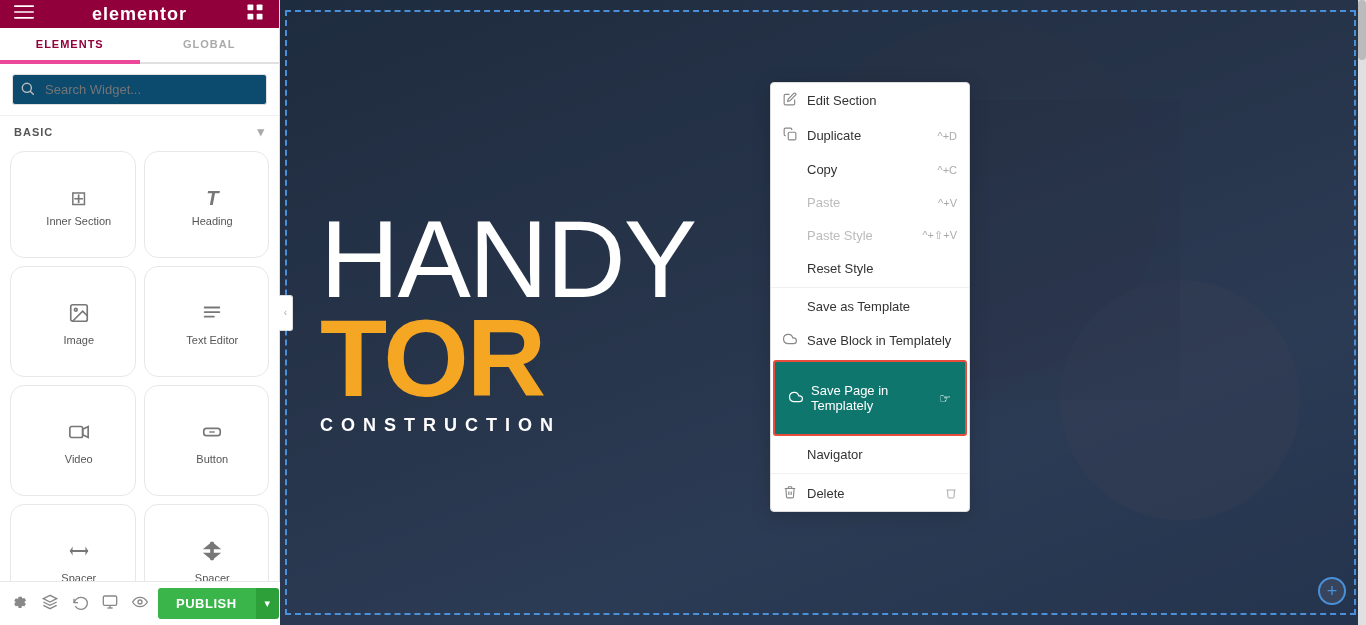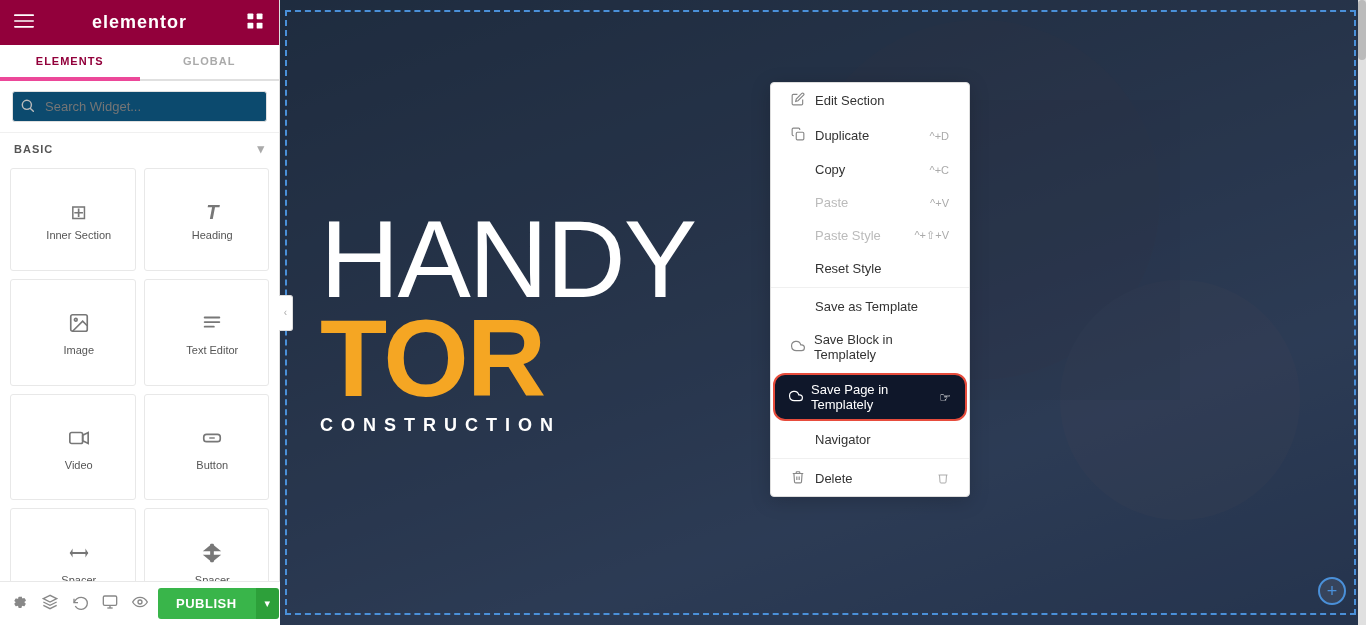--- a/index.html
+++ b/index.html
@@ -13,21 +13,21 @@
       background: #fff;
       display: flex;
       flex-direction: column;
       border-right: 1px solid #e0e0e0;
       position: relative;
       z-index: 10;
     }
 
     .sidebar-header {
       background: #92003b;
-      height: 45px;
+      height: 28px;
       display: flex;
       align-items: center;
       justify-content: space-between;
       padding: 0 14px;
       gap: 22px;
     }
 
     .sidebar-header .logo {
       font-size: 18px;
       font-weight: bold;
@@ -104,21 +104,21 @@
       display: grid;
       grid-template-columns: 1fr 1fr;
       gap: 8px;
       padding: 4px 10px 10px 10px;
       overflow-y: auto;
       flex: 1;
     }
 
     .widget-item {
       border: 1px solid #e8e8e8;
-      border-radius: 3px;
+      border-radius: 14px;
       padding: 14px 8px 10px 20px;
       display: flex;
       flex-direction: column;
       align-items: center;
       justify-content: center;
       gap: 6px;
       cursor: grab;
       background: #fff;
       transition: background 0.15s;
     }
@@ -308,21 +308,21 @@
       border: 1px solid #ddd;
       border-radius: 4px;
       box-shadow: 0 4px 20px rgba(0,0,0,0.18);
       z-index: 100;
       overflow: hidden;
     }
 
     .ctx-item {
       display: flex;
       align-items: center;
-      padding: 9px 20px;
+      padding: 9px 12px;
       font-size: 13px;
       color: #333;
       cursor: pointer;
       gap: 8px;
       transition: background 0.1s;
       position: relative;
     }
 
     .ctx-item.disabled {
       color: #bbb;
@@ -341,26 +341,26 @@
       font-size: 13px;
     }
 
     .ctx-divider {
       height: 1px;
       background: #f0f0f0;
       margin: 2px 0;
     }
 
     .ctx-item.highlighted {
-      background: #0f172a;
+      background: #0f766e;
       color: #fff;
       border: 2px solid #e74c3c;
       margin: 2px;
-      border-radius: 12px;
-      padding: 7px 14px;
+      border-radius: 3px;
+      padding: 21px 14px;
     }
 
     .ctx-item.highlighted .ctx-icon {
       color: #fff;
     }
 
     
     .scrollbar {
       position: absolute;
       right: 0;

